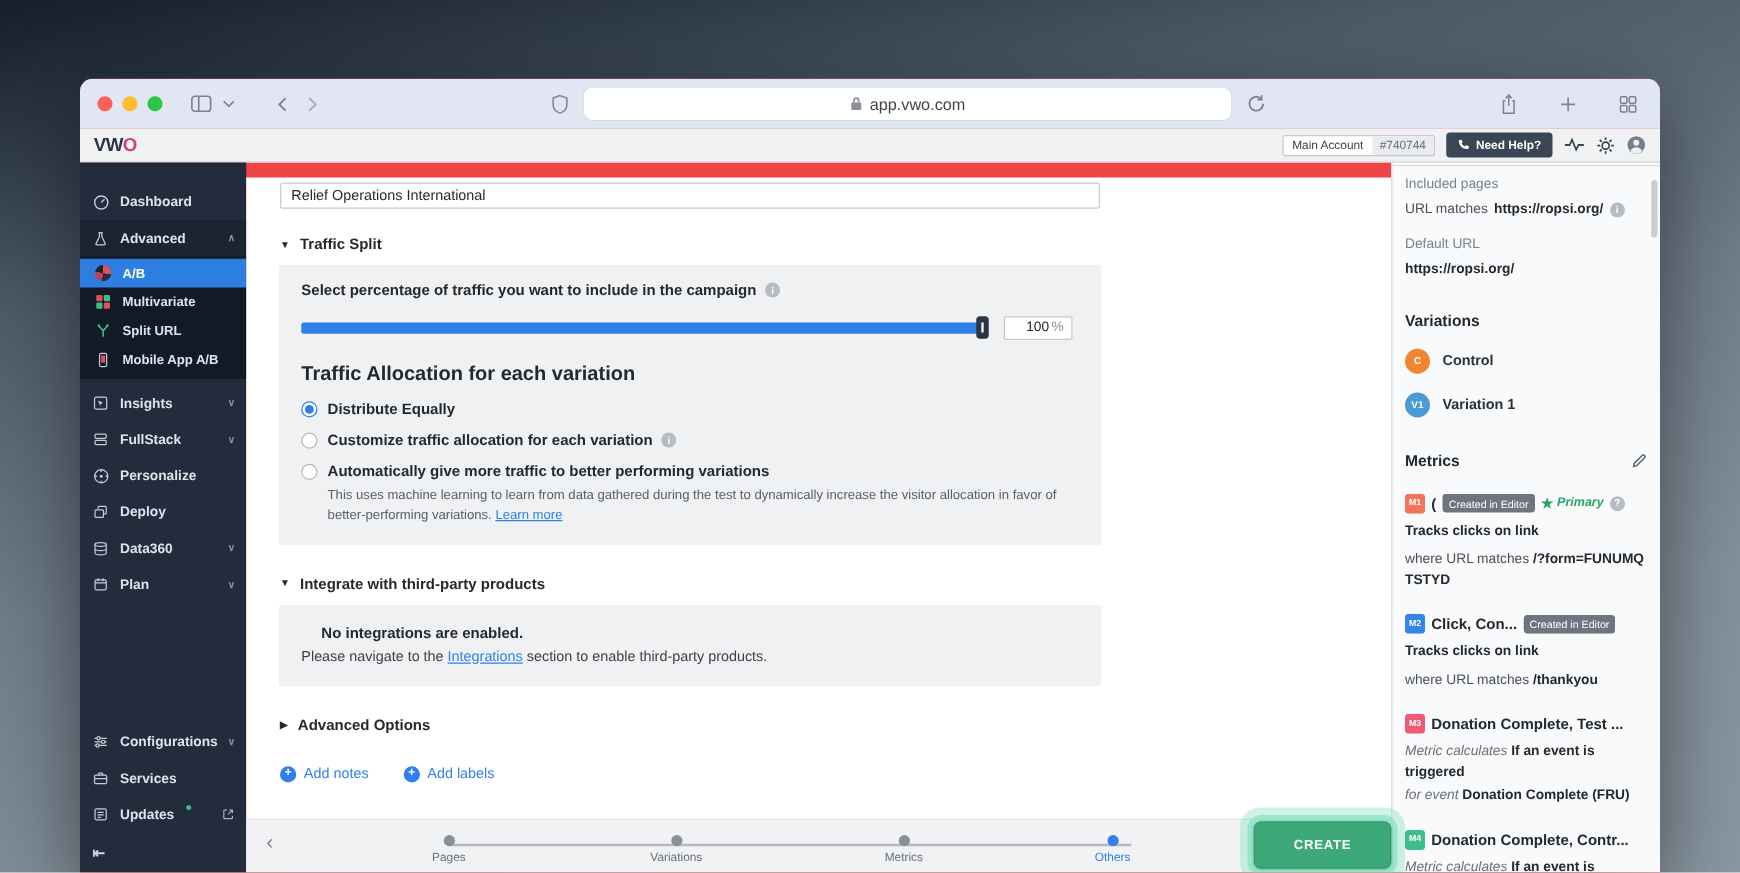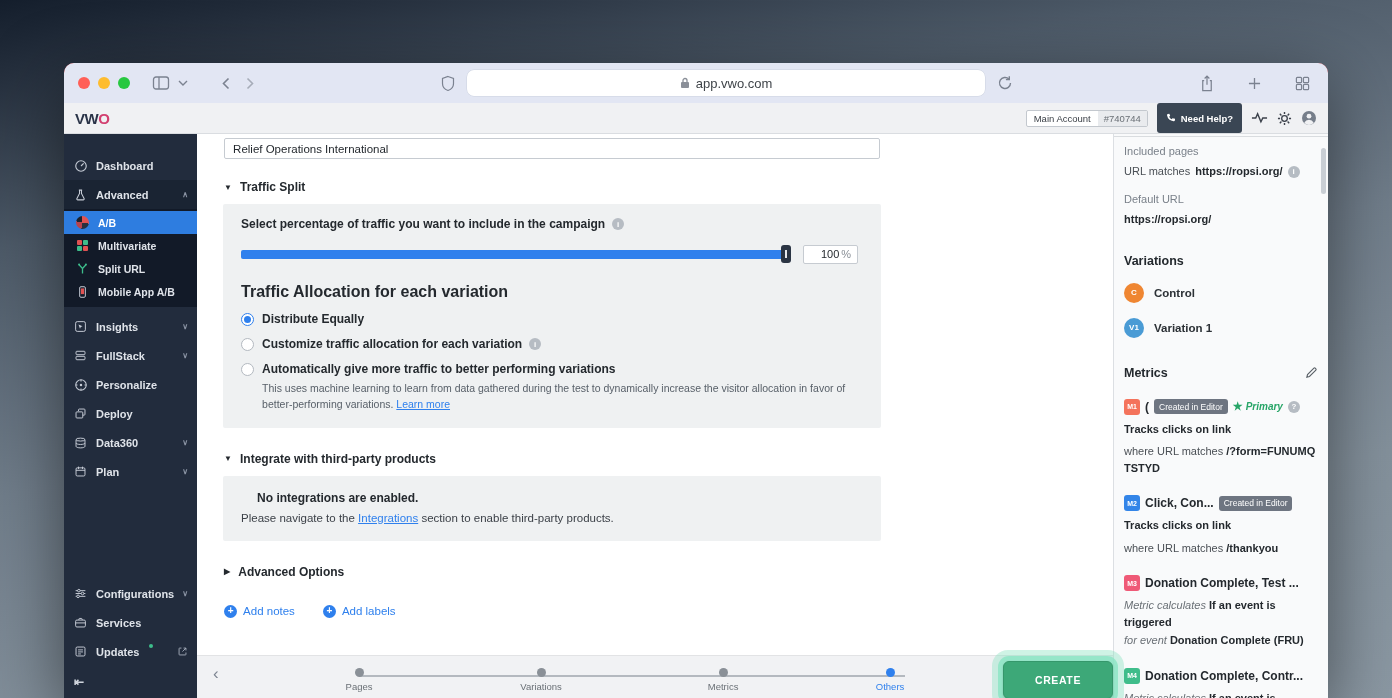--- a/index.html
+++ b/index.html
@@ -28,21 +28,21 @@
     display:flex; align-items:center; justify-content:center; gap:6px;
     color:#3f4449; font-size:13px; box-shadow:0 0 0 .5px rgba(60,70,90,.12); }
   
   .appbar { flex:0 0 27px; background:#f0f1f3; border-bottom:1px solid #dadde1; display:flex; align-items:center; padding:0 11px; }
   .logo { font-size:15px; font-weight:bold; letter-spacing:-.5px; color:#2a3448; }
   .logo .o { color:#d23f6f; }
   .appbar-right { margin-left:auto; display:flex; align-items:center; gap:9px; }
   .account-box { display:flex; align-items:center; border:1px solid #c3c8ce; border-radius:2px; background:#fff; height:17px; font-size:9.5px; overflow:hidden; }
   .account-box .acct { padding:0 7px; color:#3c4148; }
   .account-box .acct-id { padding:0 6px; background:#e9ebee; color:#6a7076; height:100%; display:flex; align-items:center; }
-  .help-btn { display:flex; align-items:center; gap:5px; background:#3a4654; color:#fff; border:0; border-radius:3px; height:30px; padding:0 9px; font-size:9.5px; font-weight:bold; }
+  .help-btn { display:flex; align-items:center; gap:5px; background:#3a4654; color:#fff; border:0; border-radius:3px; height:20px; padding:0 9px; font-size:9.5px; font-weight:bold; }
   .hdr-ic { color:#3c424b; display:flex; }
   
   .body { flex:1; display:flex; position:relative; min-height:0; }
   
   .sidebar { flex:0 0 119px; background:#222c3d; color:#dfe3e9; font-size:11px; display:flex; flex-direction:column; padding-top:17px; }
   .nav-item { display:flex; align-items:center; gap:8px; height:29px; padding:0 9px; font-weight:bold; cursor:default; }
   .nav-ic { width:15px; display:flex; justify-content:center; color:#c6ccd6; flex:0 0 15px; }
   .chev { margin-left:auto; font-size:8px; color:#8a93a3; }
   .testing-block { background:#1a2433; }
   .testing-sub { background:#121a28; padding:2px 0 4px; }
@@ -51,21 +51,21 @@
   .ab-ic { width:13px; height:13px; border-radius:50%;
     background:conic-gradient(#e05252 0 100deg,#27303f 100deg 190deg,#b8434d 190deg 280deg,#1b232f 280deg 360deg); }
   .mv-ic { width:11px; height:11px; display:grid; grid-template-columns:1fr 1fr; gap:1.5px; }
   .mv-ic i { border-radius:1px; }
   .mv-1{background:#e05252}.mv-2{background:#3dbd8b}.mv-3{background:#3dbd8b}.mv-4{background:#e05252}
   .sb-spacer { flex:1; }
   .dot-grn { width:4px; height:4px; border-radius:50%; background:#3dbd8b; align-self:flex-start; margin:7px 0 0 2px; }
   .ext-ic { margin-left:auto; color:#aab2bf; display:flex; }
   .collapse-row { height:32px; display:flex; align-items:center; padding:0 10px; font-size:12px; color:#cfd4dc; }
   
-  .content { flex:1; background:#fff; position:relative; overflow:hidden; color:#24292e; }
+  .content { flex:1; background:#fff; position:relative; overflow:hidden; color:#24292e;margin-top:12px; }
   .name-input { display:block; margin:4px 0 0 27px; width:656px; height:21px; border:1px solid #c6cbd1; border-radius:2px; font-size:11.5px; padding:0 8px; color:#24292e; font-family:inherit; }
   .sec-head { margin:21px 0 0 27px; font-size:12px; font-weight:bold; display:flex; align-items:center; gap:8px; }
   .tri { font-size:8px; color:#24292e; }
   .panel { margin:10px 0 0 26px; width:658px; background:#eff1f2; border-radius:2px; padding:13px 18px 15px; }
   .bold12 { font-size:12px; font-weight:bold; display:flex; align-items:center; gap:7px; }
   .info-ic { width:12px; height:12px; border-radius:50%; background:#b6bcc3; color:#fff; font-size:8px; font-weight:bold;
     display:inline-flex; align-items:center; justify-content:center; font-style:normal; flex:0 0 12px; }
   .slider-row { display:flex; align-items:center; margin-top:13px; height:20px; }
   .track { width:545px; height:9px; background:#2f80ed; border-radius:2px; position:relative; }
   .handle { position:absolute; right:-5px; top:-4.5px; width:10px; height:18px; background:#2b3544; border-radius:3px; }

